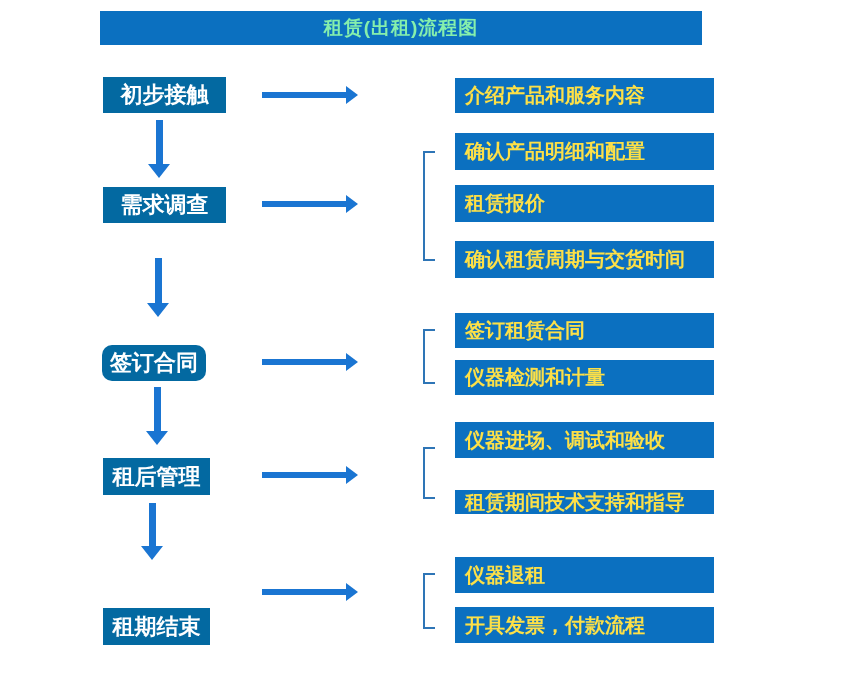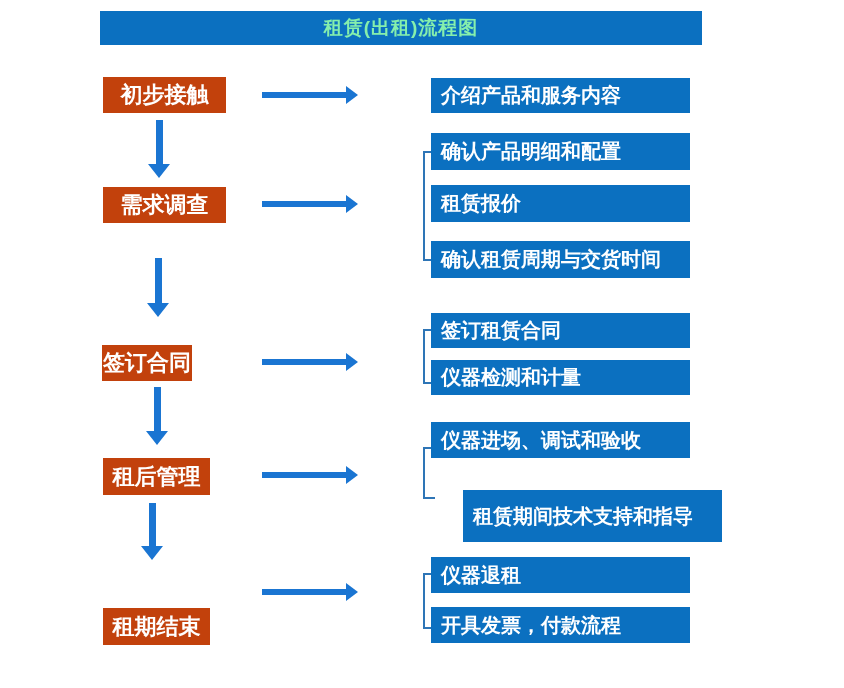--- a/index.html
+++ b/index.html
@@ -25,36 +25,36 @@
     font-weight: bold;
     font-size: 19px;
     letter-spacing: 1px;
     display: flex;
     align-items: center;
     justify-content: center;
   }
   
   .step-box {
     position: absolute;
-    background: #c2410c;
+    background: #0369a1;
     color: #ffffff;
     font-weight: bold;
     font-size: 22px;
     display: flex;
     align-items: center;
     justify-content: center;
     white-space: nowrap;
   }
   
   .detail-box {
     position: absolute;
-    left: 431px;
+    left: 455px;
     width: 259px;
     background: #0b70c0;
-    color: #ffffff;
+    color: #fde047;
     font-weight: bold;
     font-size: 20px;
     display: flex;
     align-items: center;
     padding-left: 10px;
     box-sizing: border-box;
     white-space: nowrap;
   }
   
   .varrow {
@@ -112,21 +112,21 @@
   <div class="title-bar">
     <span>租赁(出租)流程图</span>
   </div>
 
   <div class="step-box" style="left:103px; top:77px;  width:123px; height:36px;">
     <span>初步接触</span>
   </div>
   <div class="step-box" style="left:103px; top:187px; width:123px; height:36px;">
     <span>需求调查</span>
   </div>
-  <div class="step-box" style="left:102px; top:345px; width:90px; height:36px;">
+  <div class="step-box" style="left:102px; top:345px; width:104px; height:36px;border-radius:10px;">
     <span>签订合同</span>
   </div>
   <div class="step-box" style="left:103px; top:458px; width:107px; height:37px;">
     <span>租后管理</span>
   </div>
   <div class="step-box" style="left:103px; top:608px; width:107px; height:37px;">
     <span>租期结束</span>
   </div>
 
   <div class="varrow" style="left:148px; top:120px; height:58px;">
@@ -189,21 +189,21 @@
   <div class="detail-box" style="top:313px; height:35px;">
     <span>签订租赁合同</span>
   </div>
   <div class="detail-box" style="top:360px; height:35px;">
     <span>仪器检测和计量</span>
   </div>
 
   <div class="detail-box" style="top:422px; height:36px;text-align:right;">
     <span>仪器进场、调试和验收</span>
   </div>
-  <div class="detail-box" style="top:490px; height:52px;margin-left:32px;">
+  <div class="detail-box" style="top:490px; height:24px;">
     <span>租赁期间技术支持和指导</span>
   </div>
 
   <div class="detail-box" style="top:607px; height:36px;">
     <span>开具发票，付款流程</span>
   </div>
   <div class="detail-box" style="top:557px; height:36px;">
     <span>仪器退租</span>
   </div>
 

